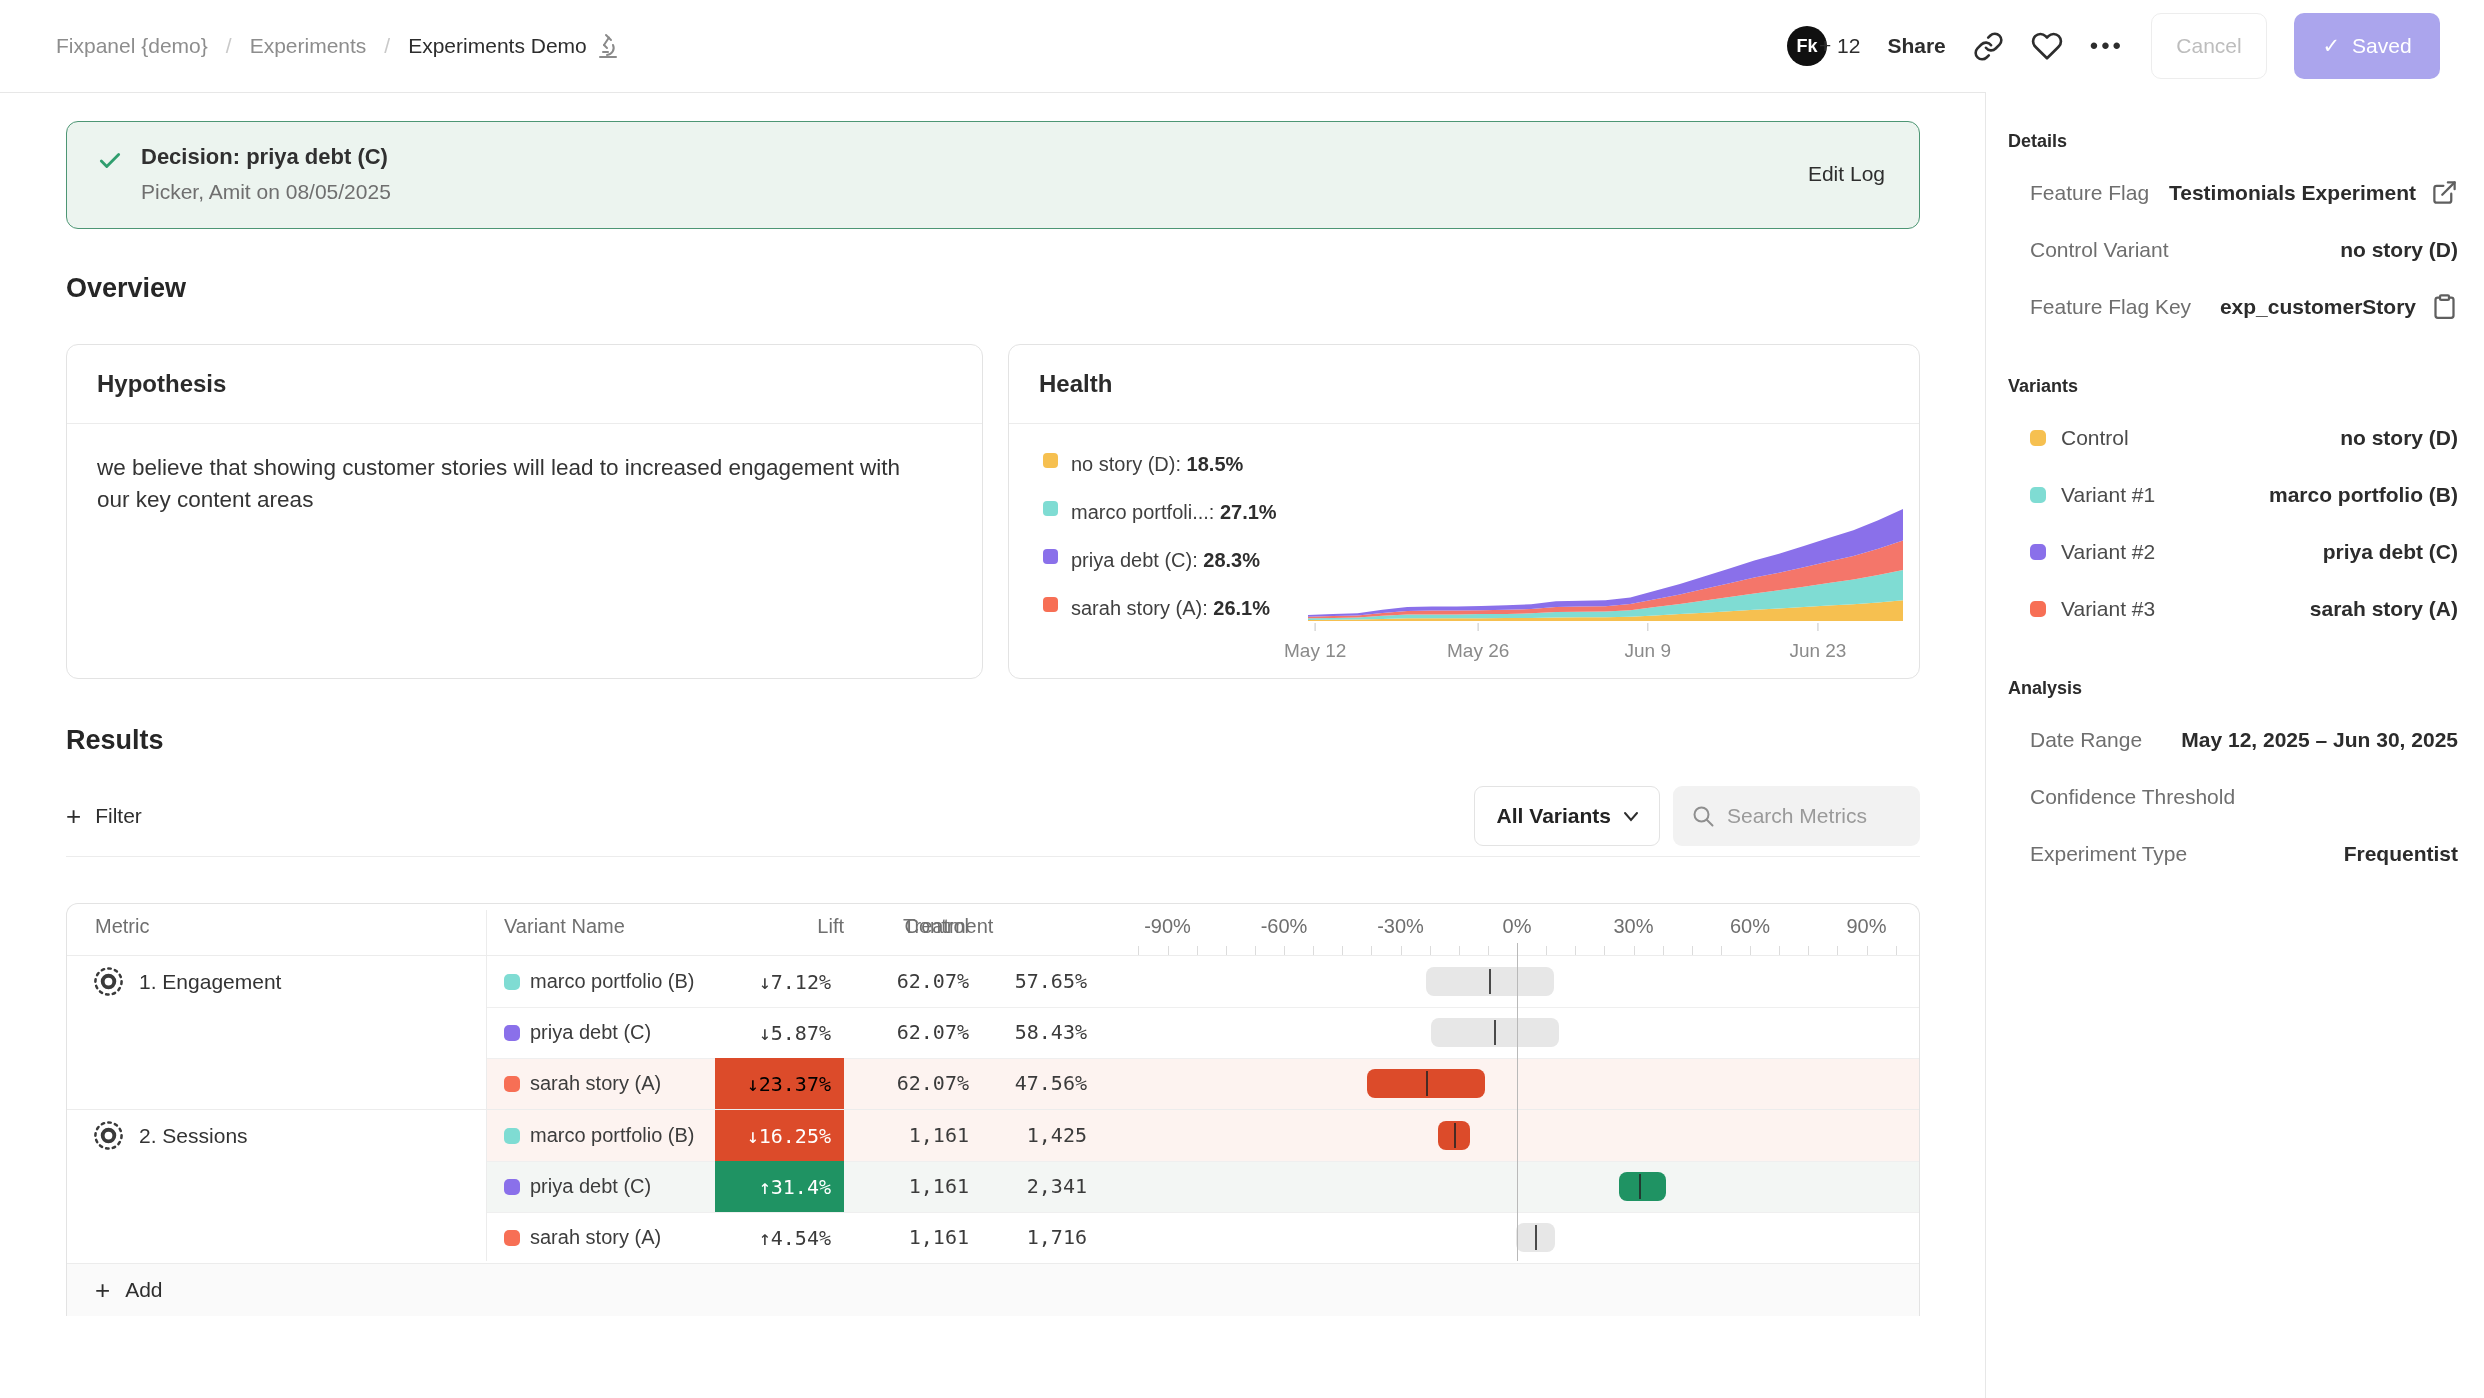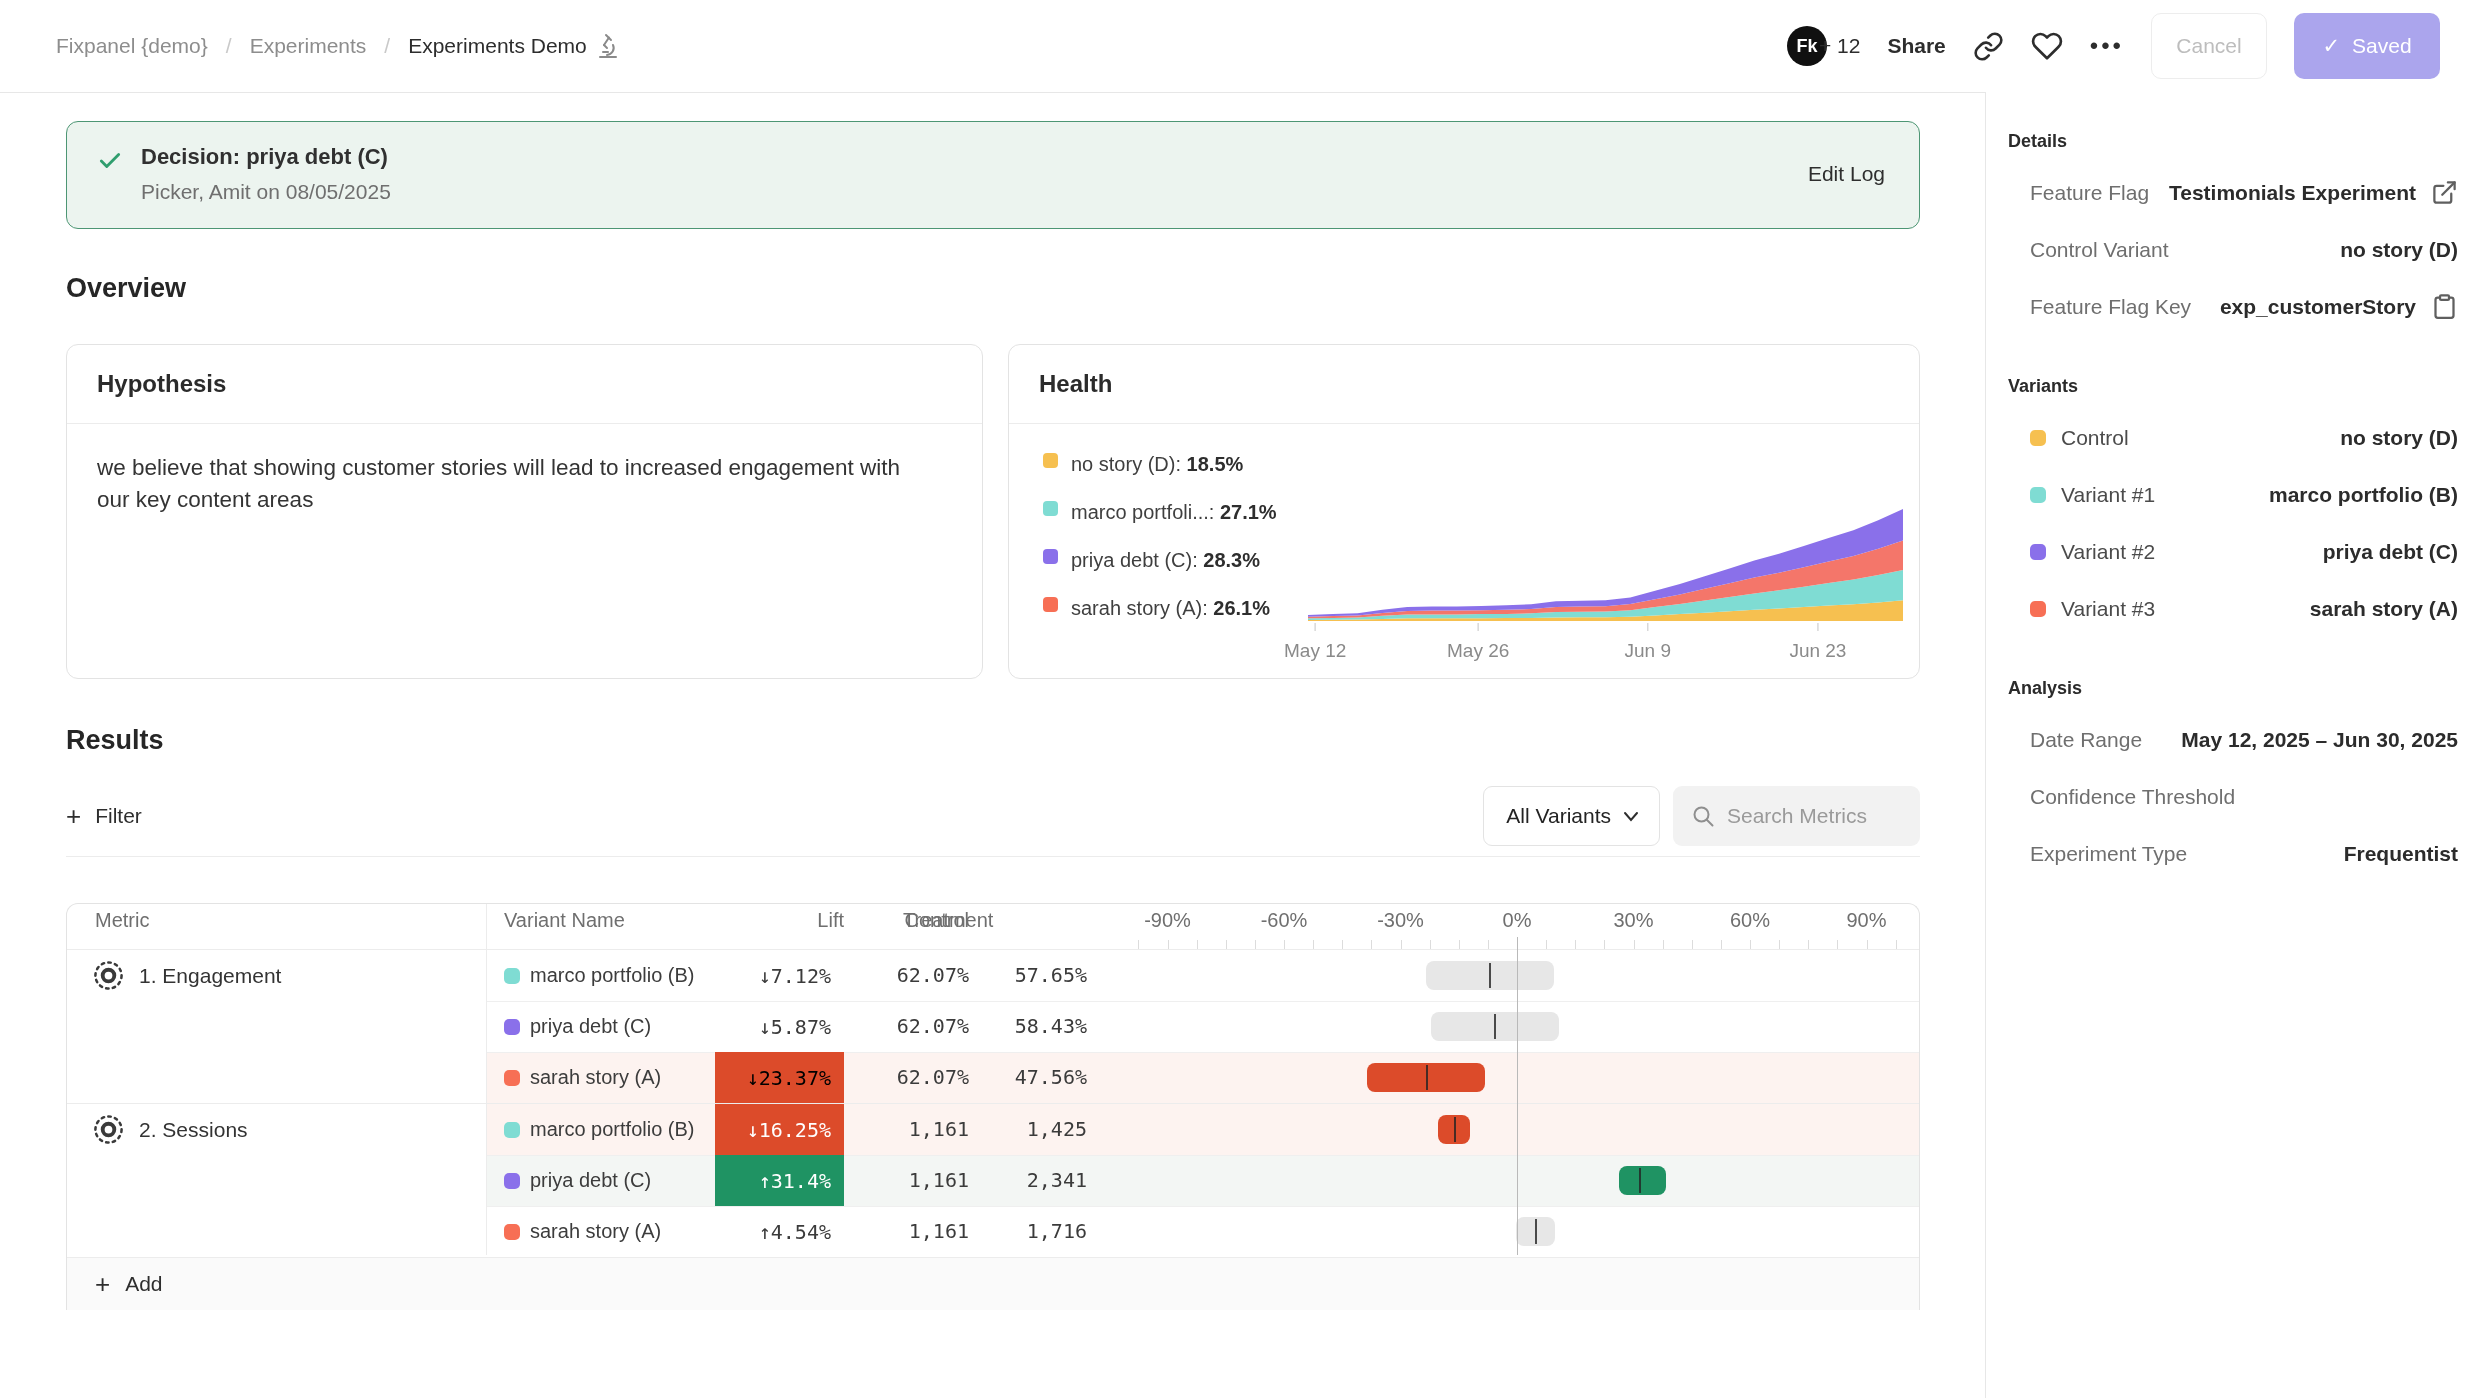--- a/index.html
+++ b/index.html
@@ -58,38 +58,38 @@
   .legend-item b { color:#2e2e2e; }
   .health-chart { position:absolute; left:297px; top:148px; width:600px; height:180px; }
 
   
   .filter-row { margin-top:30px; display:flex; align-items:center; height:60px; }
   .filter-btn { display:flex; align-items:center; gap:14px; font-size:21px; font-weight:500;
     color:#2e2e2e; cursor:pointer; }
   .plus-glyph { font-size:26px; font-weight:400; line-height:1; }
   .toolbar-right { margin-left:auto; display:flex; gap:13px; }
   .variants-dd { height:60px; padding:0 20px 0 22px; border:1px solid #e3e3e3; border-radius:9px;
-    background:#fff; display:flex; align-items:center; gap:12px; font-size:21px; font-weight:400;
+    background:#fff; display:flex; align-items:center; gap:12px; font-size:21px; font-weight:700;
     color:#232323; cursor:pointer; }
   .searchbox { width:247px; height:60px; background:#f2f2f2; border-radius:9px;
     display:flex; align-items:center; gap:12px; padding:0 18px; }
   .searchbox input { border:none; outline:none; background:transparent; font-size:21px;
     color:#3a3a3a; width:170px; font-family:"Liberation Sans",sans-serif; }
   .searchbox input::placeholder { color:#9a9a9a; }
   .rule { border-bottom:1px solid #ececec; margin-top:10px; }
 
   
   .pm-card { margin-top:46px; border:1px solid #e3e3e3; border-bottom:none;
     border-radius:12px 12px 0 0; overflow:hidden; }
   .pm-head { padding:24px 30px; font-size:24px; font-weight:700; color:#2b2b2b;
     border-bottom:1px solid #ececec; }
   .pm-table { position:relative; }
   .pm-colline { position:absolute; left:419px; top:0; width:1px; height:351px; background:#ececec; }
   .pm-zeroline { position:absolute; left:1450px; top:33px; width:1px; height:318px; background:#b9b9b9; }
-  .pm-header { position:relative; height:45px; }
+  .pm-header { position:relative; height:45px;margin-top:6px; }
   .pm-hlabel { position:absolute; top:5px; font-size:20px; color:#6f6f6f; }
   .pm-tick { position:absolute; bottom:0; width:1px; height:9px; background:#dcdcdc; }
   .pm-group { position:relative; border-top:1px solid #ececec; }
   .pm-metric { position:absolute; left:26px; top:10px; display:flex; align-items:center; gap:15px;
     font-size:21px; font-weight:500; color:#333; }
   .pm-row { position:relative; height:51px; cursor:pointer; }
   .row-tint { position:absolute; left:419px; right:0; top:0; bottom:0; }
   .row-sep { position:absolute; left:419px; right:0; top:0; height:1px; background:#efefef; }
   .row-chip { position:absolute; left:437px; top:18px; width:16px; height:16px; border-radius:5px; }
   .row-name { position:absolute; left:463px; top:0; line-height:51px; font-size:20px; color:#3c3c3c; }

